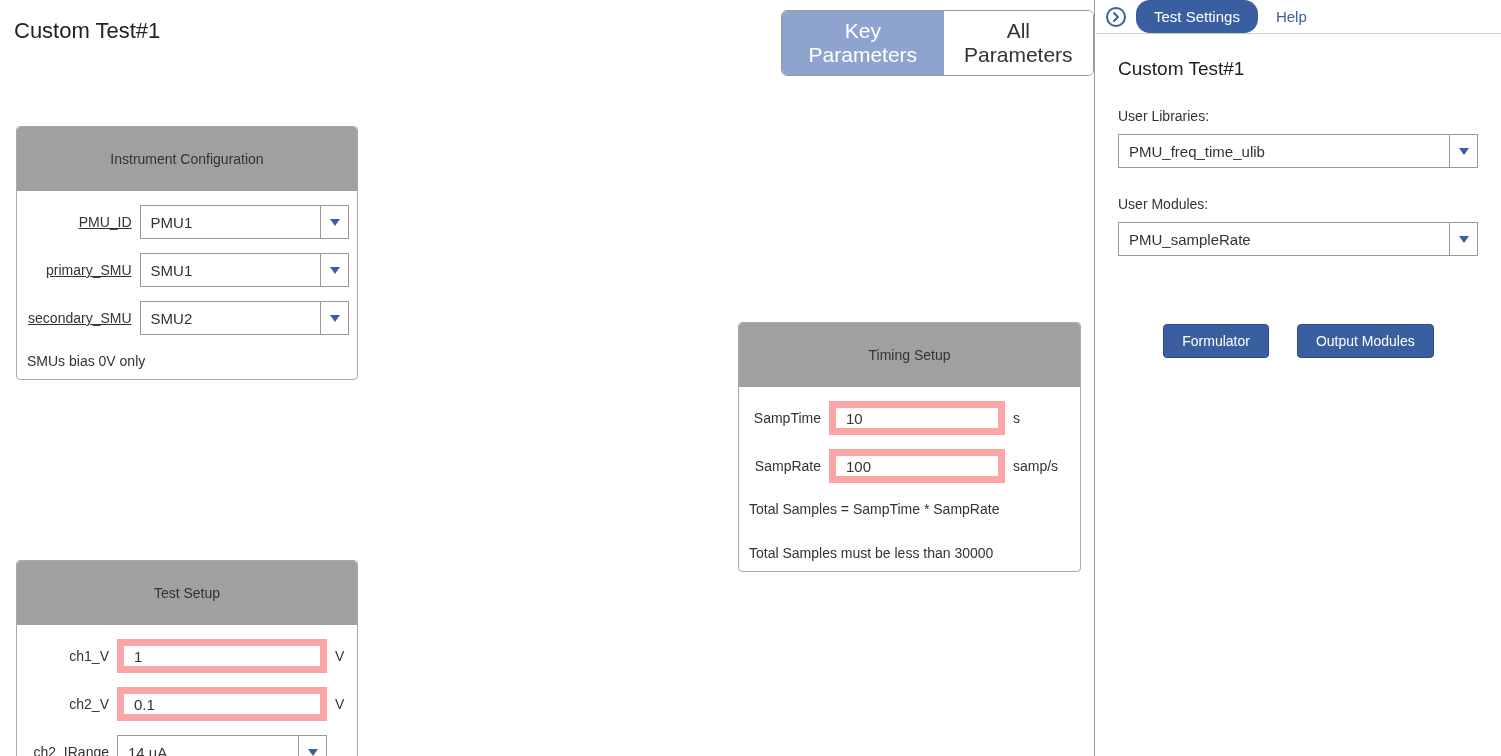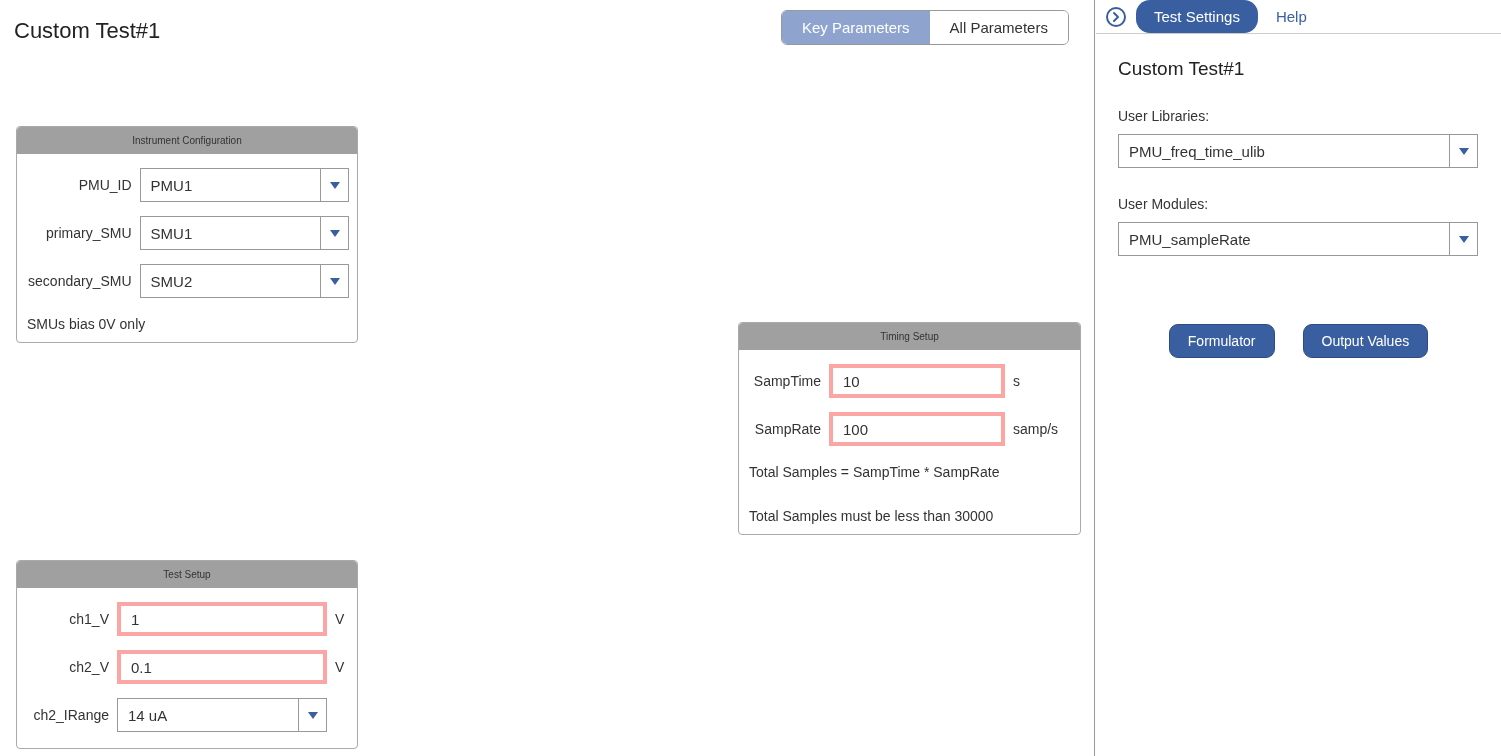--- a/index.html
+++ b/index.html
@@ -34,22 +34,22 @@
   .param-toggle {
     position: absolute;
     top: 10px;
     left: 781px;
     display: flex;
     border: 1px solid #999;
     border-radius: 6px;
     overflow: hidden;
   }
   .param-toggle-btn {
-    padding: 8px 20px;
-    font-size: 15px;
+    padding: 8px 8px;
+    font-size: 21px;
     background: #fff;
     color: #333;
     cursor: pointer;
     border: none;
     outline: none;
   }
   .param-toggle-btn.active {
     background: #8ea4cf;
     color: #fff;
   }
@@ -58,22 +58,22 @@
   .panel {
     position: absolute;
     border: 1px solid #aaa;
     border-radius: 4px;
     background: #fff;
   }
   .panel-header {
     background: #a0a0a0;
     color: #333;
     text-align: center;
-    padding: 8px 0;
-    font-size: 10px;
+    padding: 24px 0;
+    font-size: 14px;
     border-top-left-radius: 4px;
     border-top-right-radius: 4px;
   }
   .panel-body {
     padding: 14px 8px 10px 8px;
   }
   .row {
     display: flex;
     align-items: center;
     margin-bottom: 14px;
@@ -124,32 +124,32 @@
   }
   .caret-down {
     width: 0; height: 0;
     border-left: 5px solid transparent;
     border-right: 5px solid transparent;
     border-top: 7px solid #3a5fa0;
   }
 
   
   .text-input {
-    border: 4px solid #fca5a5;
+    border: 7px solid #fca5a5;
     height: 34px;
     padding: 4px 10px;
     font-size: 15px;
     color: #333;
     background: #fff;
     outline: none;
   }
 
   
   #panel-ic { left: 16px; top: 126px; width: 342px; }
-  #panel-ic .row-label { width: 120px; }
+  #panel-ic .row-label { width: 120px; text-decoration: underline; }
   #panel-ic .select-wrap { width: 220px; gap: 25px; }
 
   
   #panel-ts { left: 16px; top: 560px; width: 342px; }
   #panel-ts .row-label { width: 92px; }
   #panel-ts .text-input { width: 210px; }
   #panel-ts .select-wrap { width: 210px; }
 
   
   #panel-tim { left: 738px; top: 322px; width: 343px; }
@@ -220,21 +220,21 @@
   .sb-buttons {
     display: flex;
     justify-content: center;
     gap: 28px;
     margin-top: 40px;
   }
   .sb-btn {
     background: #3a5fa0;
     color: #fff;
     border: 1px solid #2e4c83;
-    border-radius: 9px;
+    border-radius: 4px;
     padding: 8px 18px;
     font-size: 14px;
     cursor: pointer;
   }
 </style>
 </head>
 <body>
 
 <div class="main-area">
 
@@ -351,16 +351,16 @@
     <div class="sb-label">User Modules:</div>
     <div class="select-wrap sb-select">
       <div class="select-value">PMU_sampleRate</div>
       <div class="select-caret">
           <div class="caret-down"></div>
         </div>
     </div>
 
     <div class="sb-buttons">
       <button class="sb-btn">Formulator</button>
-      <button class="sb-btn">Output Values</button>
+      <button class="sb-btn">Output Modules</button>
     </div>
   </div>
 </div>
 
 </body></html>

